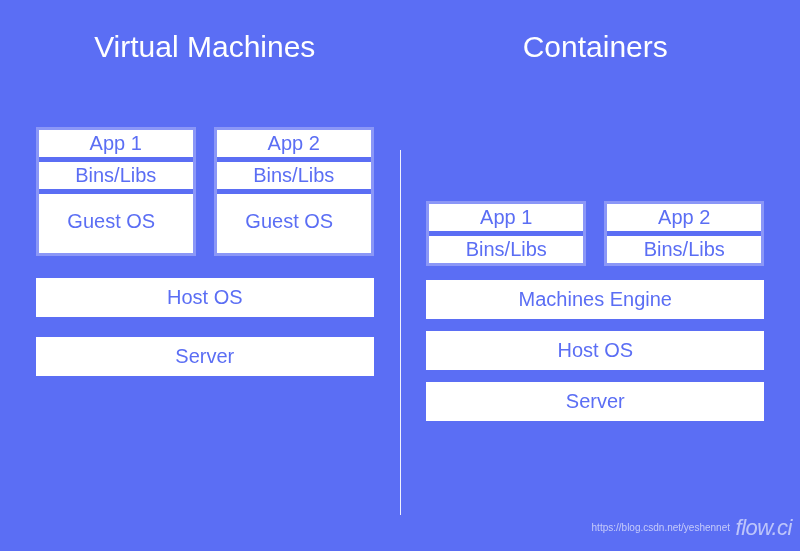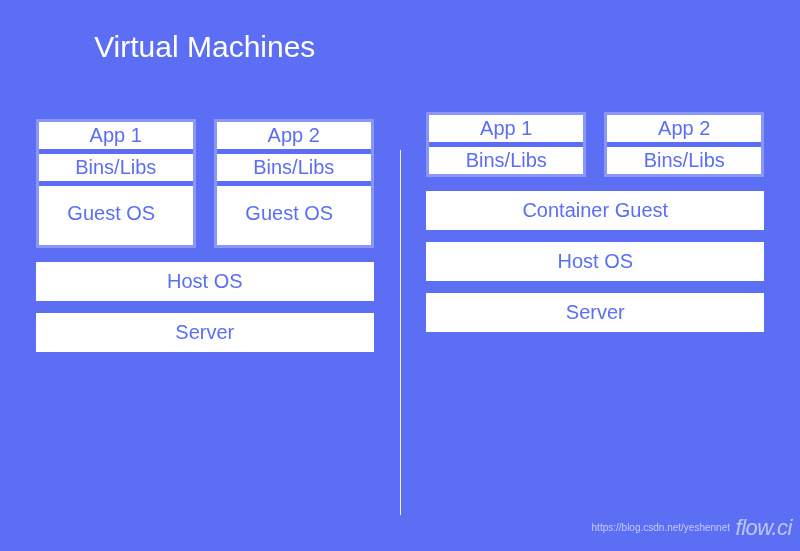--- a/index.html
+++ b/index.html
@@ -21,20 +21,21 @@
       padding: 30px 30px 60px 30px;
     }
     .column {
       flex: 1;
       display: flex;
       flex-direction: column;
       align-items: center;
     }
     .col-left {
       padding-right: 20px;
+      gap: 8px;
     }
     .col-right {
       padding-left: 20px;
     }
     .title {
       color: #ffffff;
       font-size: 30px;
       font-weight: 400;
       margin-bottom: 55px;
     }
@@ -125,35 +126,36 @@
       </div>
     </div>
 
     <div class="full-row">Host OS</div>
     <div class="full-row">Server</div>
   </div>
 
   <div class="divider"></div>
 
   <div class="column col-right">
+    <div class="title">Containers</div>
 
     <div class="spacer-right"></div>
 
     <div class="stack-top">
       <div class="box-group">
         <div class="cell">App 1</div>
         <div class="cell">Bins/Libs</div>
       </div>
       <div class="box-group">
         <div class="cell">App 2</div>
         <div class="cell">Bins/Libs</div>
       </div>
     </div>
 
-    <div class="full-row">Container Guest</div>
+    <div class="full-row">Machines Engine</div>
     <div class="full-row">Host OS</div>
     <div class="full-row">Server</div>
   </div>
 
 </div>
 
 <div class="watermark-url">https://blog.csdn.net/yeshennet</div>
 <div class="watermark-logo">flow.ci</div>
 
 </body></html>

